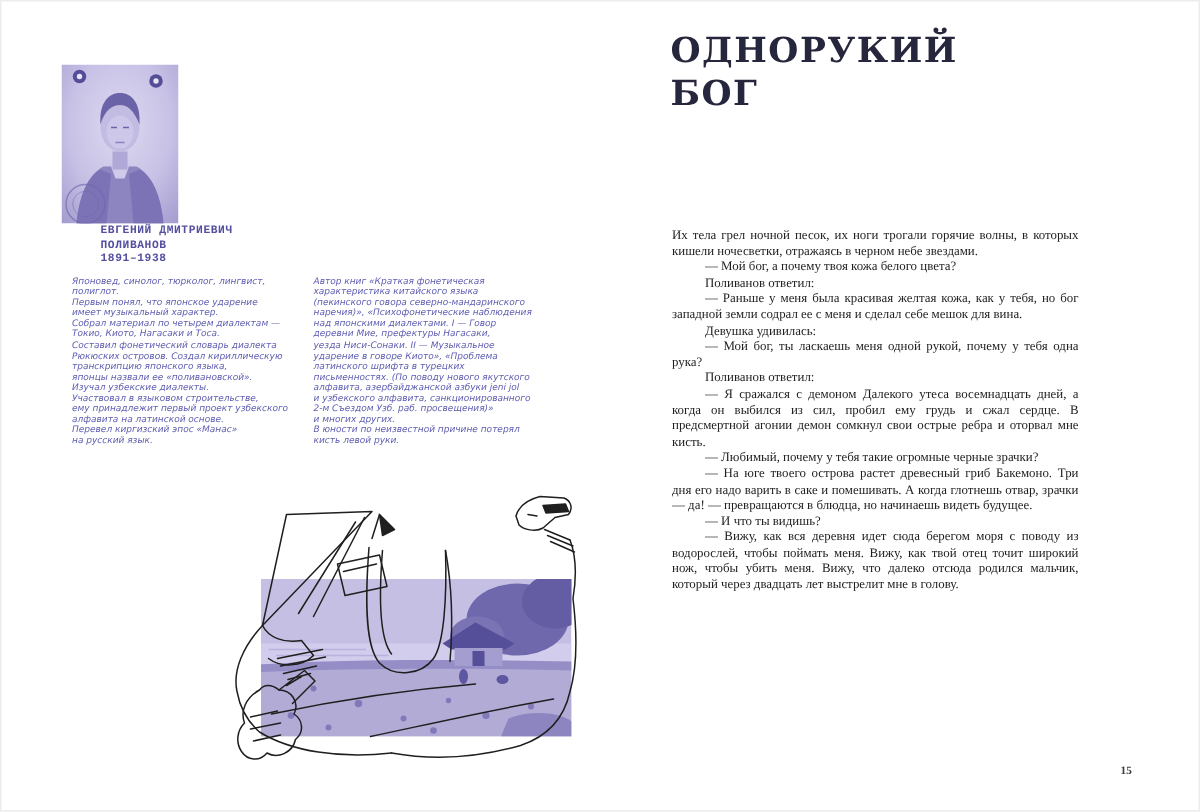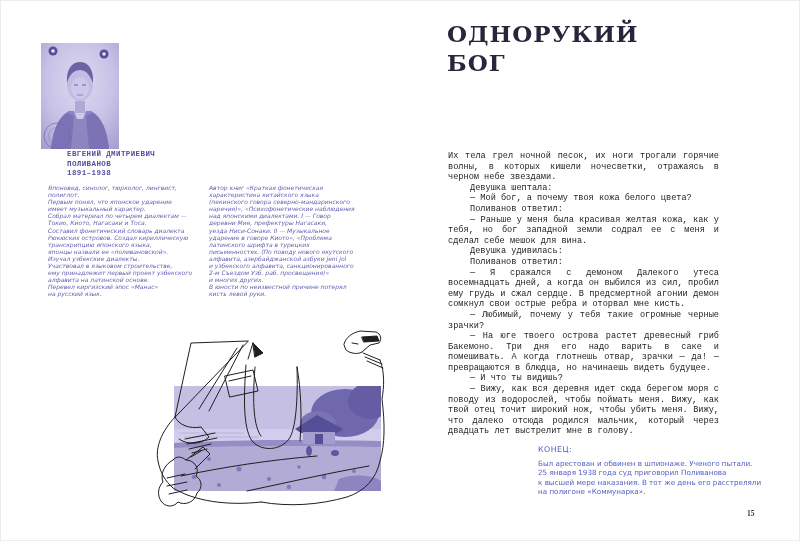--- a/index.html
+++ b/index.html
@@ -24,21 +24,21 @@
   .bio-col2 { left:208px; width:178px; }
   .artwork { position:absolute; left:148px; top:328px; width:250px; height:195px; }
   .title {
     position:absolute; left:446px; top:18px;
     font-family:"DejaVu Serif", serif; font-weight:700;
     font-size:23px; line-height:29px; letter-spacing:1px;
     color:#26263c; white-space:pre-line;
   }
   .story {
     position:absolute; left:447px; top:150px; width:271px;
-    font-family:Liberation Mono, monospace; font-size:8.6px; line-height:10.6px;
+    font-family:Liberation Serif, serif; font-size:8.6px; line-height:10.6px;
     color:#1d1d1d; text-align:justify;
   }
   .story p { margin:0; }
   .story p:not(:first-child) { text-indent:22px; }
   .ending { position:absolute; left:537px; top:444px; width:238px; color:#5361c1; }
   .ending-label {
     font-family:"DejaVu Sans", sans-serif; font-size:7.8px;
     letter-spacing:0.5px; margin:0 0 5px 0;
   }
   .ending-text {
@@ -182,36 +182,29 @@
         <path d="M98,162 C145,152 185,143 220,137"></path>
       </g>
     </svg>
   </div>
 
   <div class="title">ОДНОРУКИЙ
 БОГ</div>
 
   <div class="story">
       <p>Их тела грел ночной песок, их ноги трогали горячие волны, в которых кишели ночесветки, отражаясь в черном небе звездами.</p>
-      <p>Девушка шептала:</p>
       <p>— Мой бог, а почему твоя кожа белого цвета?</p>
       <p>Поливанов ответил:</p>
       <p>— Раньше у меня была красивая желтая кожа, как у тебя, но бог западной земли содрал ее с меня и сделал себе мешок для вина.</p>
       <p>Девушка удивилась:</p>
+      <p>— Мой бог, ты ласкаешь меня одной рукой, почему у тебя одна рука?</p>
       <p>Поливанов ответил:</p>
       <p>— Я сражался с демоном Далекого утеса восемнадцать дней, а когда он выбился из сил, пробил ему грудь и сжал сердце. В предсмертной агонии демон сомкнул свои острые ребра и оторвал мне кисть.</p>
       <p>— Любимый, почему у тебя такие огромные черные зрачки?</p>
       <p>— На юге твоего острова растет древесный гриб Бакемоно. Три дня его надо варить в саке и помешивать. А когда глотнешь отвар, зрачки — да! — превращаются в блюдца, но начинаешь видеть будущее.</p>
       <p>— И что ты видишь?</p>
       <p>— Вижу, как вся деревня идет сюда берегом моря с поводу из водорослей, чтобы поймать меня. Вижу, как твой отец точит широкий нож, чтобы убить меня. Вижу, что далеко отсюда родился мальчик, который через двадцать лет выстрелит мне в голову.</p>
     </div>
 
-  <div class="ending">
-    <p class="ending-label">КОНЕЦ:</p>
-    <div class="ending-text">Был арестован и обвинен в шпионаже. Ученого пытали.
-25 января 1938 года суд приговорил Поливанова
-к высшей мере наказания. В тот же день его расстреляли
-на полигоне «Коммунарка».</div>
-  </div>
 
   <div class="page-number">15</div>
 
 </div>
 
 </body></html>

